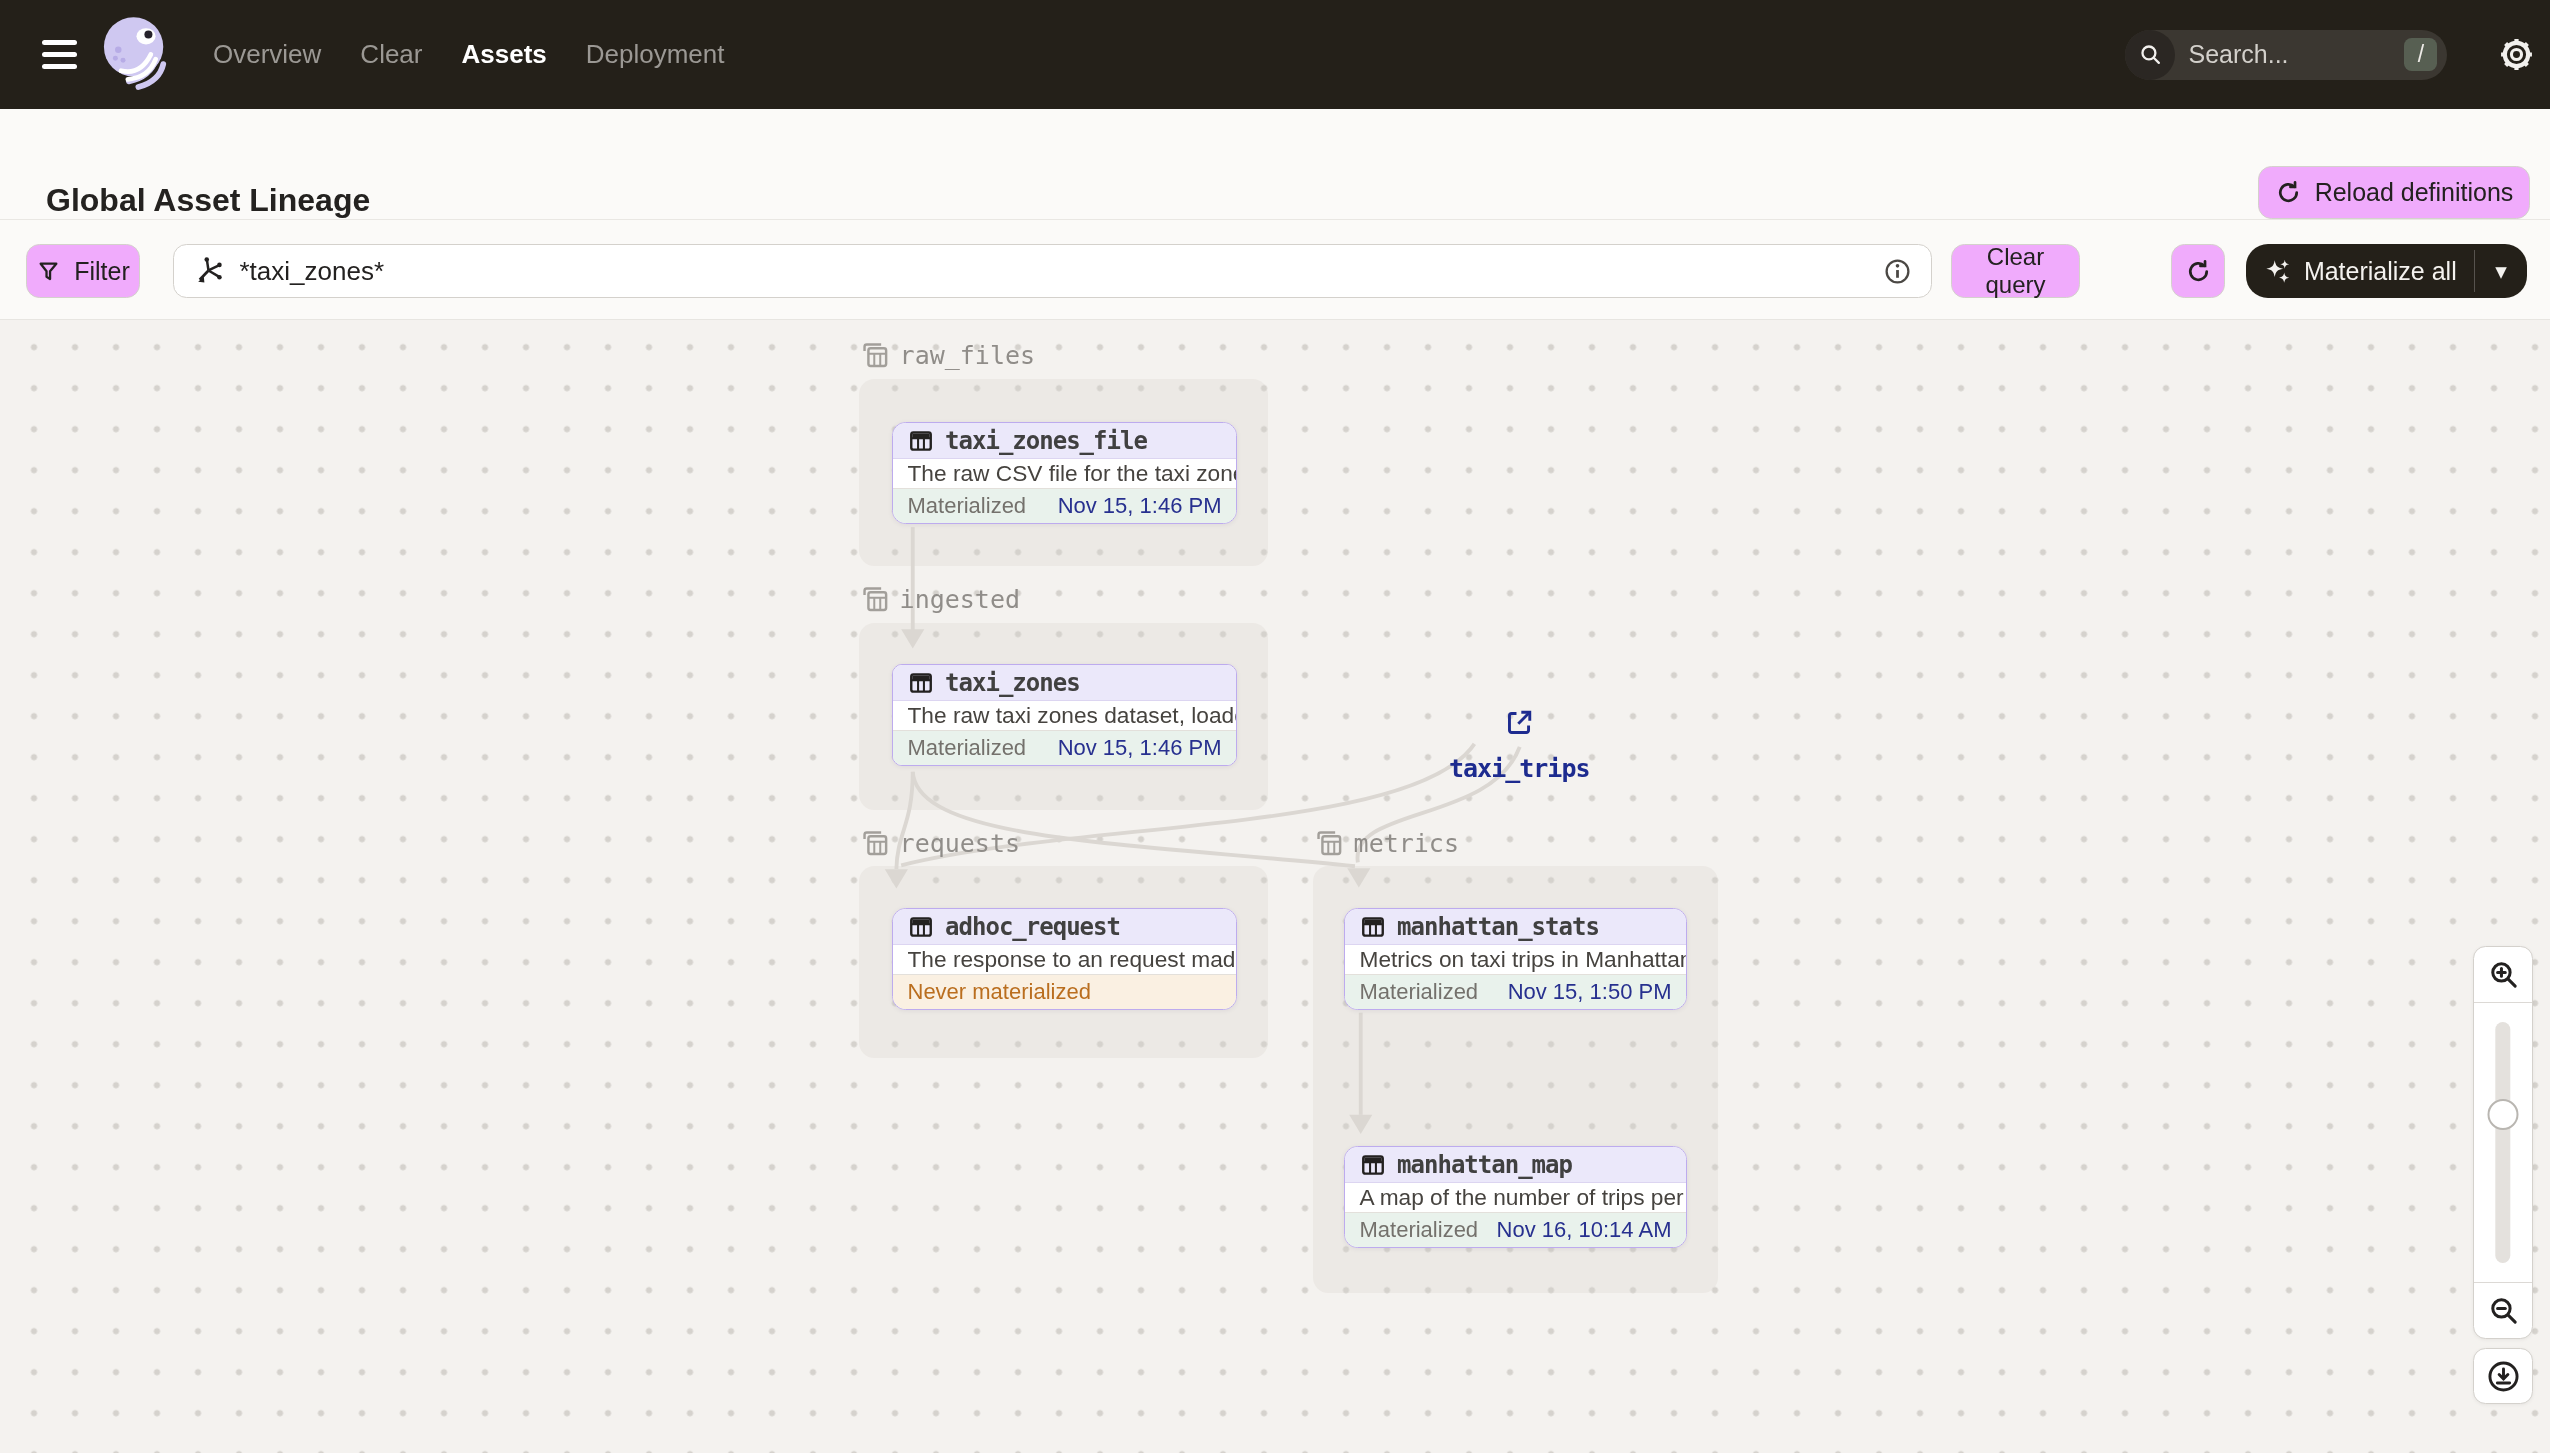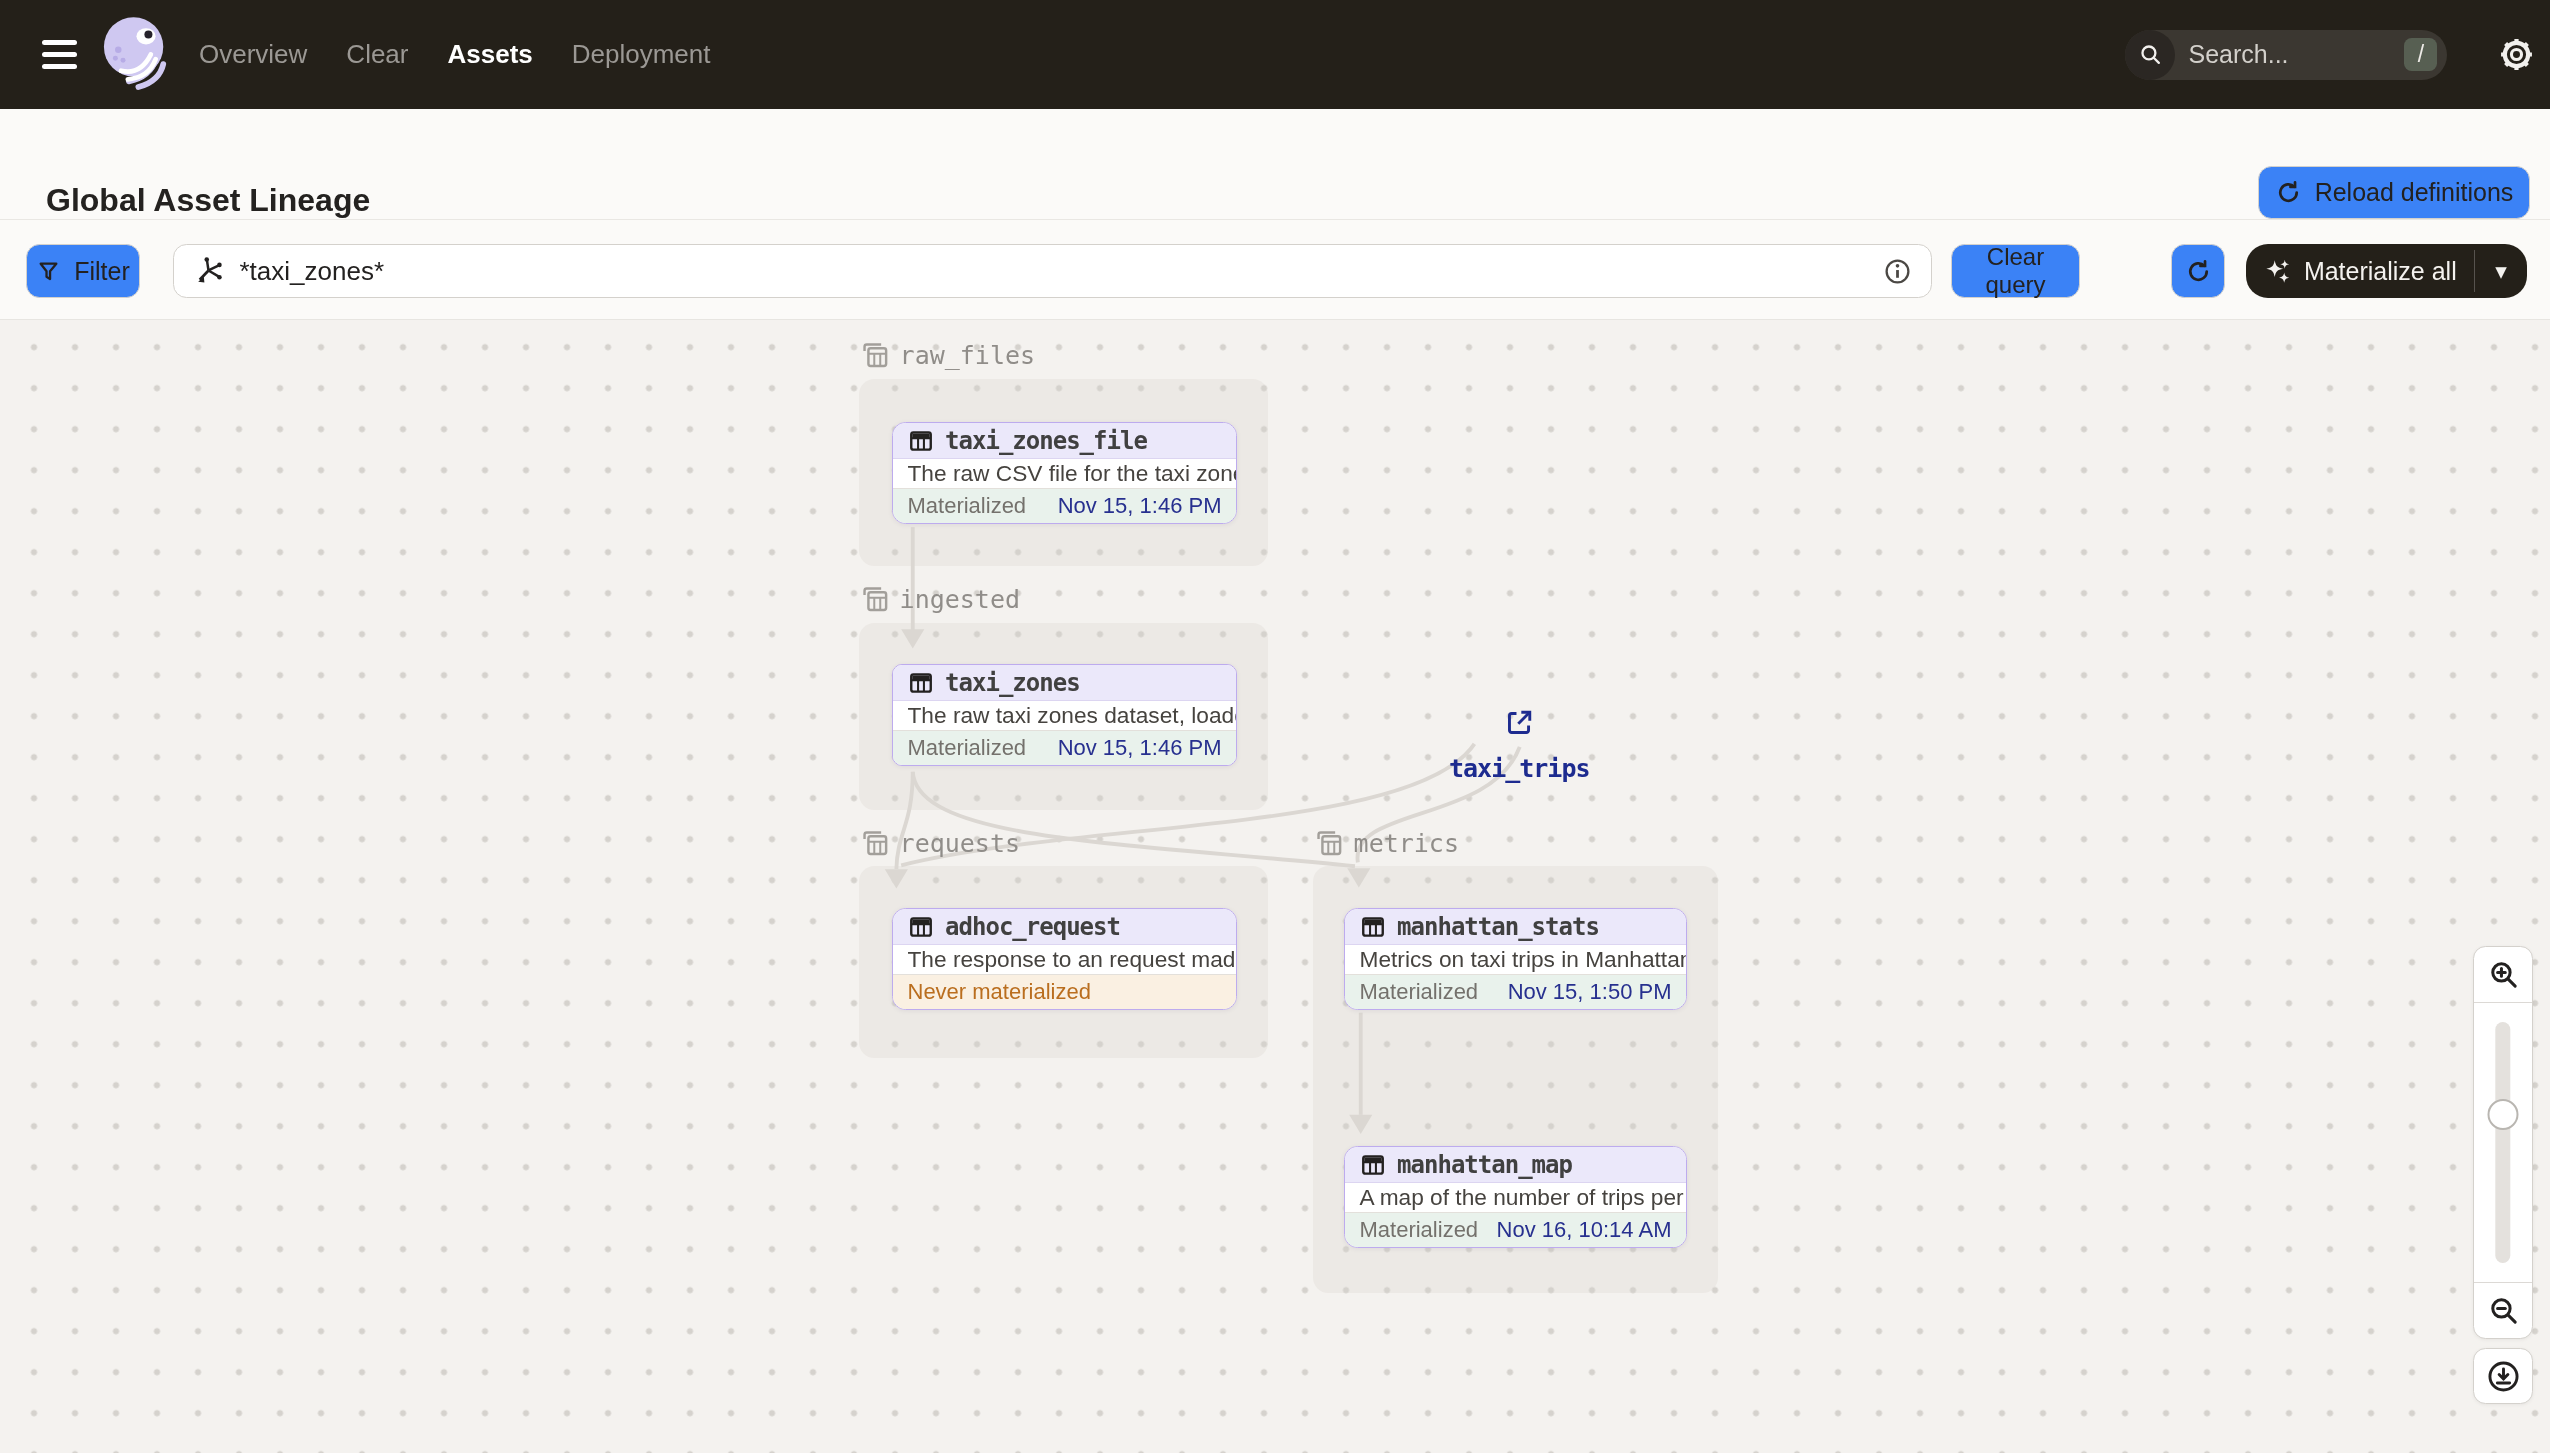--- a/index.html
+++ b/index.html
@@ -6,38 +6,38 @@
   .screen{position:relative;width:2550px;height:1453px;overflow:hidden;
     font-family:"Liberation Sans","DejaVu Sans",sans-serif;color:#232120;}
   .mono{font-family:"DejaVu Sans Mono",monospace;}
 
   
   .topbar{position:absolute;left:0;top:0;width:100%;height:109px;background:#242019;
     display:flex;align-items:center;padding:0 0 0 42px;box-sizing:border-box;}
   .hamburger{width:35px;height:29px;display:flex;flex-direction:column;justify-content:space-between;cursor:pointer;}
   .hamburger span{display:block;height:4.8px;border-radius:2.9px;background:#FFFFFF;}
   .logo{margin-left:25px;width:67px;height:81px;}
-  .nav{display:flex;gap:39px;margin-left:30px;}
+  .nav{display:flex;gap:39px;margin-left:44px;}
   .navlink{font-size:26px;color:#9B9894;cursor:pointer;text-decoration:none;}
   .navlink.active{color:#FFFFFF;font-weight:700;}
   .top-right{margin-left:auto;display:flex;align-items:center;gap:50px;padding-right:14px;}
   .searchpill{width:322px;height:50px;border-radius:25px;background:#3B3731;display:flex;align-items:center;}
   .search-circ{width:50px;height:50px;border-radius:50%;background:#2B2723;display:flex;align-items:center;justify-content:center;flex:none;}
   .searchpill input{flex:1;min-width:0;background:transparent;border:none;outline:none;
     font-size:25px;color:#E8E5E1;padding:0 7.7px 0 13.5px;font-family:inherit;}
   .searchpill input::placeholder{color:#D3D0CB;opacity:1;}
   .kbd{width:33px;height:33px;margin-right:9.6px;border-radius:7.7px;background:#575F52;color:#EDEBE7;
     font-size:23px;display:flex;align-items:center;justify-content:center;flex:none;}
   .gear{width:39px;height:39px;cursor:pointer;}
 
   
   .pagehead{position:absolute;left:0;top:109px;width:100%;height:111px;background:#FBFAF8;
     border-bottom:1px solid #E9E7E3;display:flex;align-items:flex-end;padding:0 20px 0 46px;box-sizing:border-box;}
   .pagetitle{font-size:32px;font-weight:700;color:#242220;margin:0;}
-  .btn{display:flex;align-items:center;justify-content:center;gap:13px;background:#3b82f6;
+  .btn{display:flex;align-items:center;justify-content:center;gap:13px;background:#f0abfc;
     border:1.4px solid #D4D1CC;border-radius:13.5px;font-size:25px;color:#232120;cursor:pointer;
     font-family:inherit;box-sizing:border-box;}
   .reload{margin-left:auto;width:272px;height:53px;}
 
   
   .toolbar{position:absolute;left:0;top:221px;width:100%;height:98px;background:#FBFAF8;border-bottom:1px solid #E7E5E1;}
   .toolbar>*{position:absolute;top:23px;height:54px;}
   .filterbtn{left:26px;width:114px;}
   .querybox{left:173px;width:1759px;background:#FFFFFF;border:1.4px solid #D4D1CC;border-radius:13.5px;
     display:flex;align-items:center;padding:0 19px;box-sizing:border-box;gap:13.5px;}

